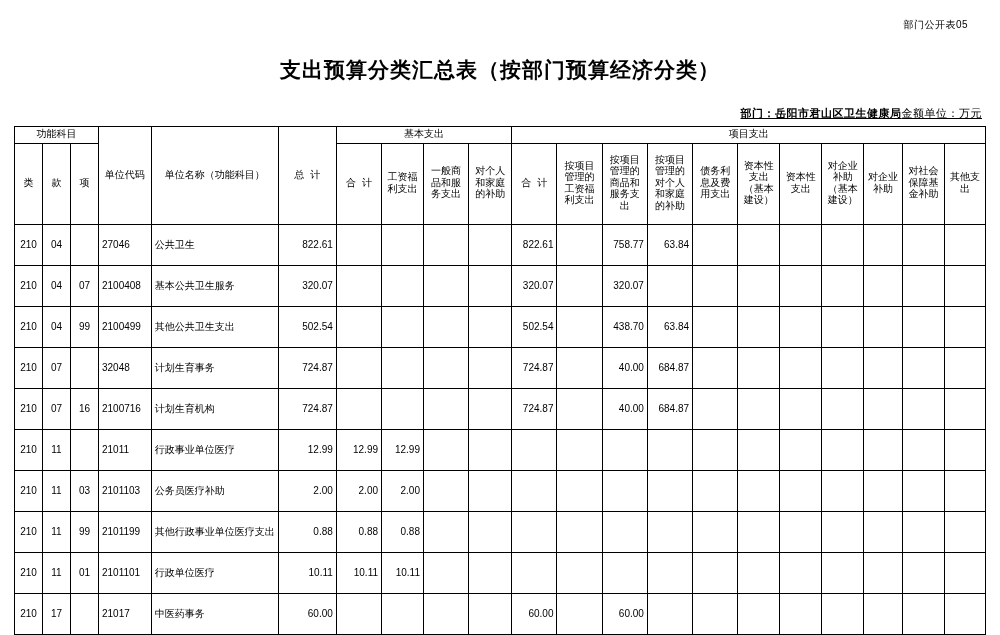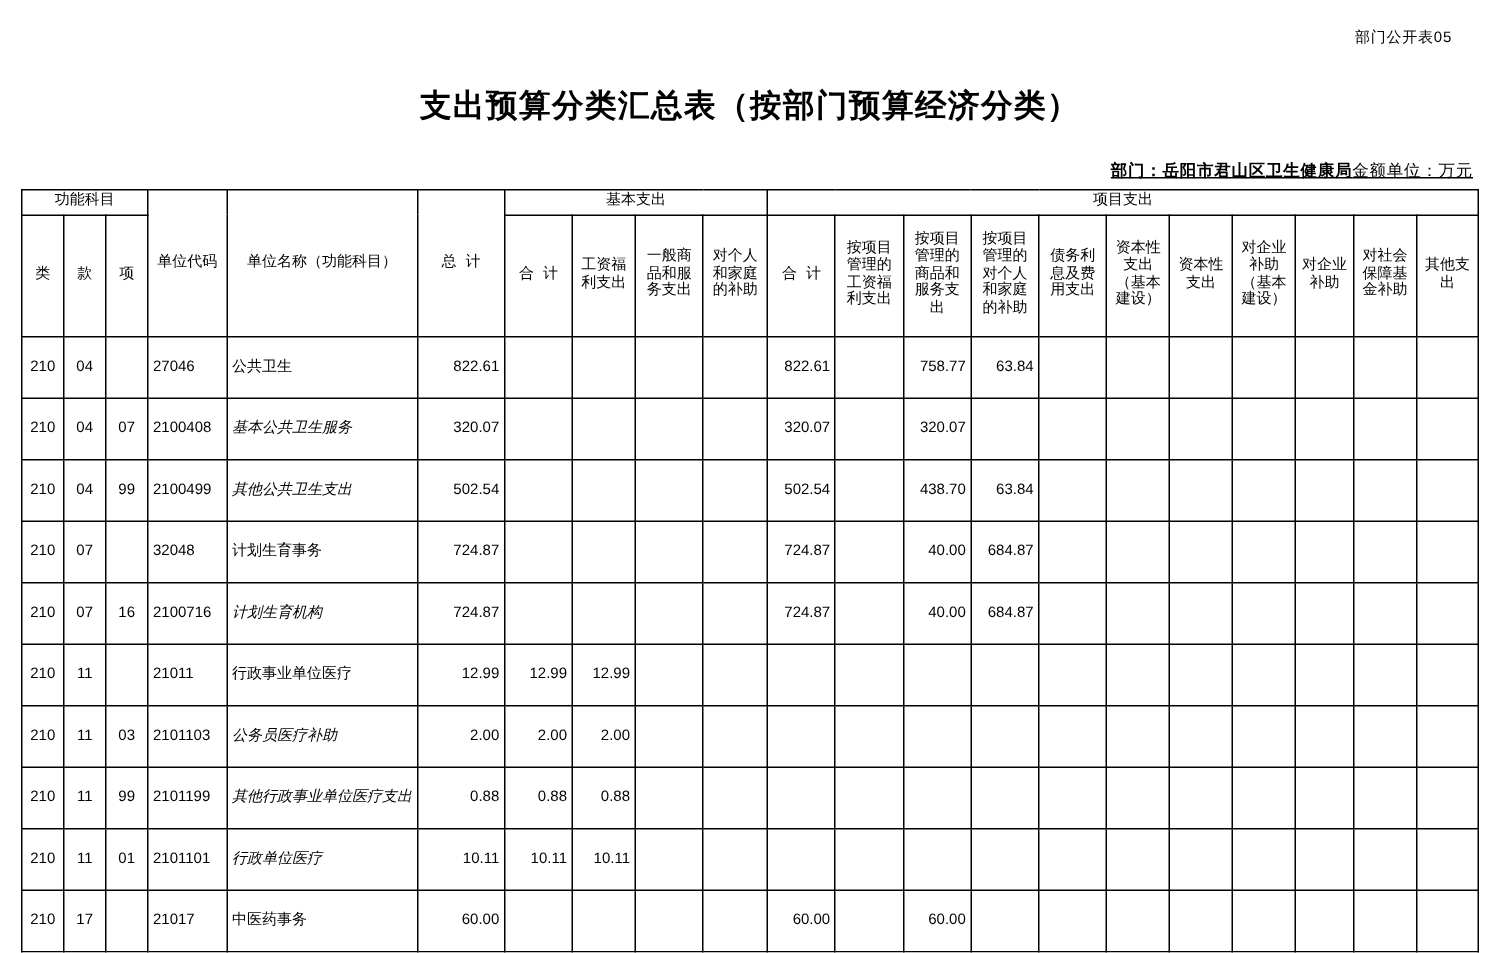--- a/index.html
+++ b/index.html
@@ -89,21 +89,21 @@
     font-size: 10px;
     margin-left: 16px;
   }
   td.kk {
     text-align: center;
     padding-left: 3px;
     font-size: 10px;
   }
   tr.datarow td { height: 36px; }
   .indent1 { padding-left: 6px; }
-  .indent2 { padding-left: 20px; font-style: italic; }
+  .indent2 { padding-left: 20px; }
 </style>
 </head>
 <body>
 
 <div class="page">
 
   <div class="topright">部门公开表05</div>
 
   <div class="doc-title">支出预算分类汇总表（按部门预算经济分类）</div>
 

